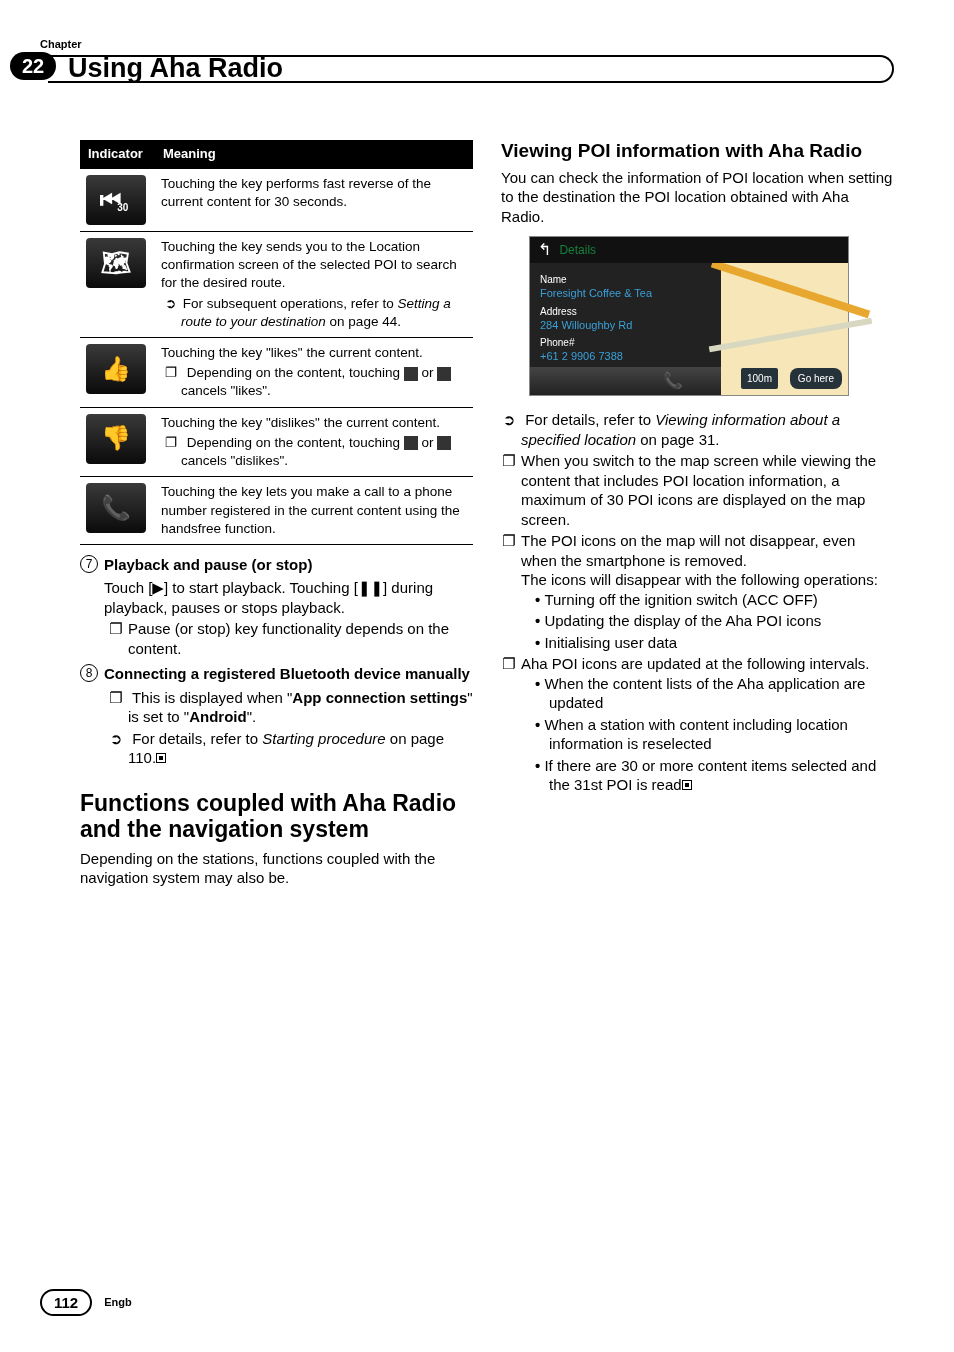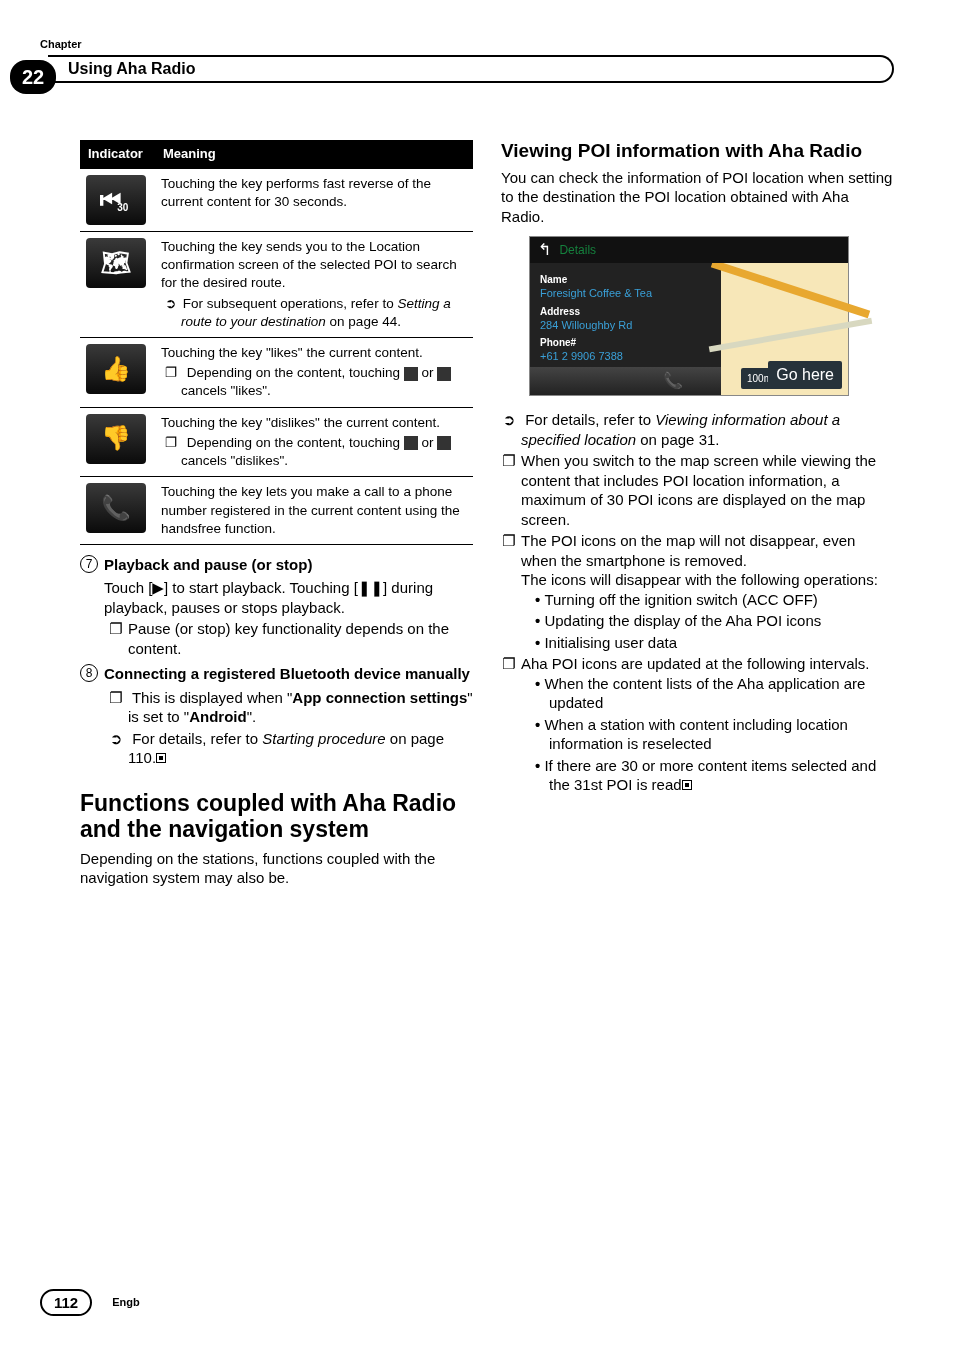--- a/index.html
+++ b/index.html
@@ -15,24 +15,24 @@
   }
   .chapter-label {
     position: absolute;
     top: 37px;
     left: 40px;
     font-size: 11px;
     font-weight: bold;
   }
   .chapter-badge {
     position: absolute;
-    top: 60px;
+    top: 52px;
     left: 10px;
     width: 46px;
-    height: 34px;
+    height: 28px;
     background: #000;
     color: #fff;
     border-radius: 16px;
     display: flex;
     align-items: center;
     justify-content: center;
     font-size: 20px;
     font-weight: bold;
     z-index: 2;
   }
@@ -43,21 +43,21 @@
     right: 60px;
     height: 28px;
     border: 2.5px solid #000;
     border-left: none;
     border-radius: 0 14px 14px 0;
     display: flex;
     align-items: center;
     padding-left: 20px;
   }
   .chapter-title {
-    font-size: 16px;
+    font-size: 27px;
     font-weight: 900;
     font-family: "Arial Black", Arial, sans-serif;
   }
   .content {
     position: absolute;
     top: 140px;
     left: 80px;
     right: 60px;
     bottom: 100px;
     column-count: 2;
@@ -110,35 +110,35 @@
   h2.subsection { font-size:19px; font-weight:900; font-family:"Arial Black",Arial,sans-serif; margin-bottom:6px; line-height:1.15; break-before: column; }
   p.body { margin-bottom:4px; }
   .screenshot {
     width:320px;height:160px;background:#222;margin:10px auto 14px 28px;
     position:relative;border:1px solid #888;
   }
   .screenshot .topbar { position:absolute;top:0;left:0;right:0;height:26px;background:#111;display:flex;align-items:center;}
   .screenshot .back { color:#fff;font-size:16px;margin:0 8px;}
   .screenshot .details { color:#15803d;font-size:12px;}
   .screenshot .left { position:absolute;top:26px;left:0;width:60%;bottom:0;padding:6px 10px;color:#ddd;font-size:10px;}
-  .screenshot .label { color:#fff;font-size:10px;margin-top:4px;font-weight:bold;}
+  .screenshot .label { color:#fff;font-size:10px;margin-top:4px;}
   .screenshot .val { color:#3aa0d8;font-size:11px;}
   .screenshot .map { position:absolute;top:0;right:0;width:40%;height:100%;background:#f7e7b8;}
   .screenshot .mapbtn {position:absolute;top:4px;left:4px;background:#26323a;color:#fff;font-size:9px;padding:2px 6px;border-radius:2px;}
   .screenshot .road1 {position:absolute;top:30%;left:-10%;width:130%;height:8px;background:#e8a830;transform:rotate(18deg);}
   .screenshot .road2 {position:absolute;top:60%;left:-10%;width:130%;height:6px;background:#d8d8c0;transform:rotate(-10deg);}
-  .screenshot .go {position:absolute;bottom:6px;right:6px;background:#26323a;color:#fff;font-size:16px;padding:4px 8px;border-radius:2px;}
+  .screenshot .go {position:absolute;bottom:6px;right:6px;background:#26323a;color:#fff;font-size:10px;padding:4px 8px;border-radius:8px;}
   .screenshot .dist {position:absolute;bottom:6px;right:70px;background:#26323a;color:#fff;font-size:10px;padding:4px 6px;border-radius:2px;}
   .screenshot .botbar {position:absolute;bottom:0;left:0;width:60%;height:28px;background:linear-gradient(#444,#222);}
   .screenshot .phone-icon {position:absolute;bottom:4px;left:42%;color:#9c9;font-size:16px;}
   .arrow-ref { display:inline-block;width:14px;text-indent:0; }
   .end-box { display:inline-block;width:10px;height:10px;border:1.2px solid #000;vertical-align:baseline;position:relative;}
   .end-box::after{content:"";position:absolute;top:2px;left:2px;width:4px;height:4px;background:#000;}
   .footer {
-    position:absolute;bottom:36px;left:40px;display:flex;align-items:center;gap:20px;
+    position:absolute;bottom:36px;left:40px;display:flex;align-items:center;gap:12px;
   }
   .page-oval {
     border:2px solid #000;border-radius:14px;padding:2px 12px;font-weight:bold;font-size:15px;
   }
   .lang { font-size:11px; font-weight:bold;}
   .italic { font-style: italic; }
   .bold { font-weight: bold; }
   .note-marker { display:inline-block;width:14px;text-align:left;text-indent:0;margin-right:4px;}
   .ind-sub { padding-left:20px;text-indent:-16px;display:block;margin-top:2px;}
 </style>

